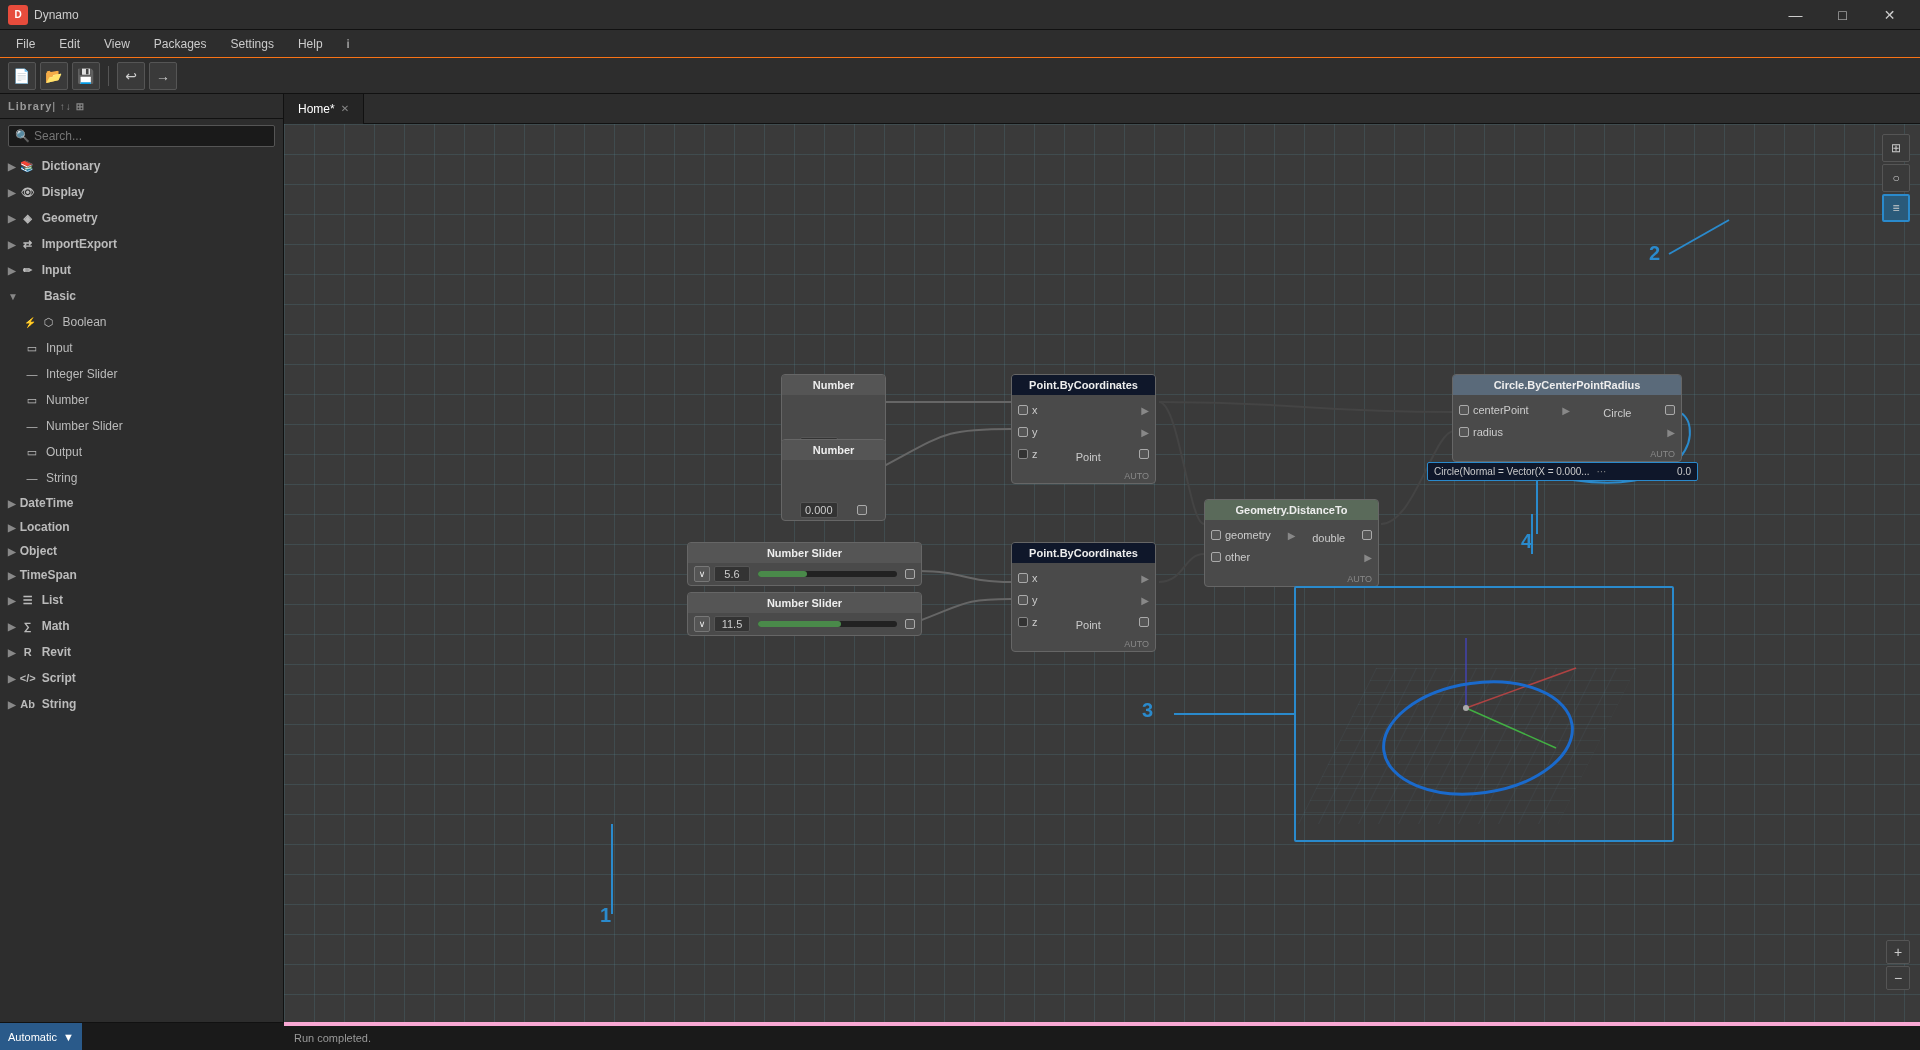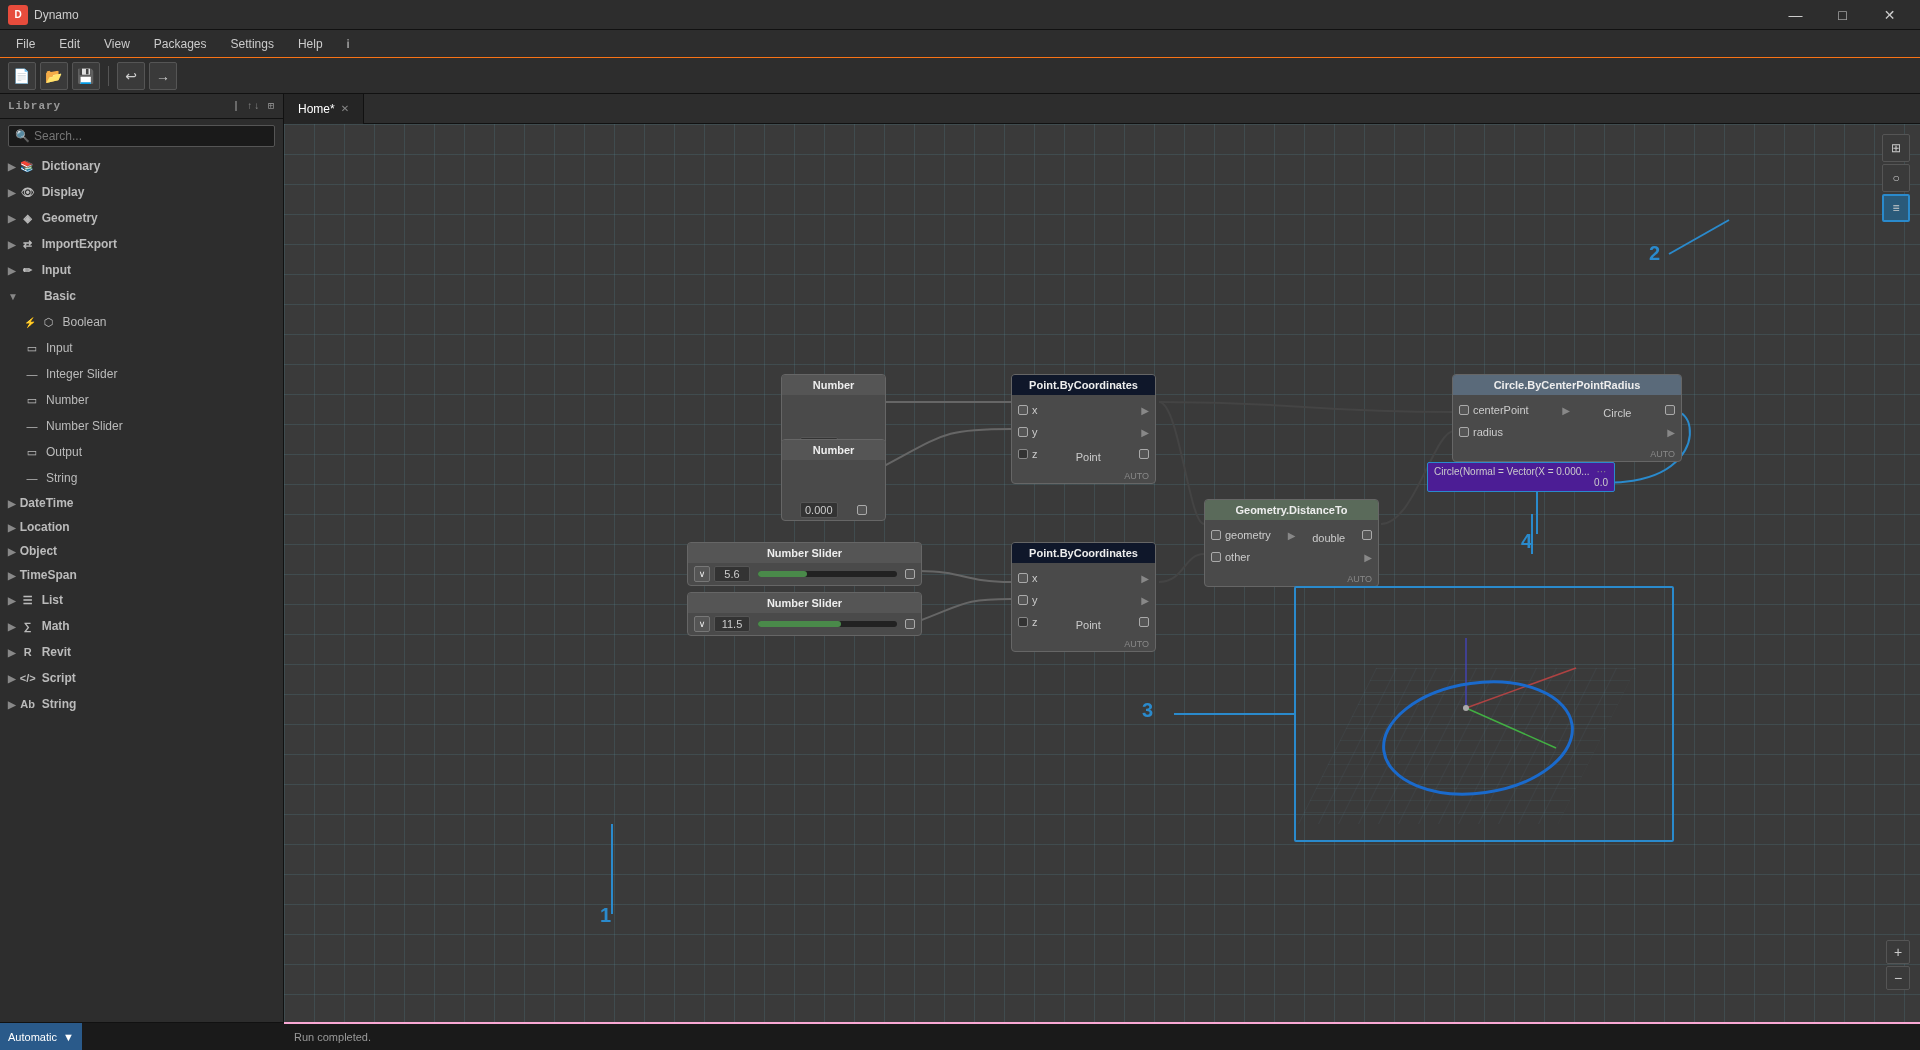--- a/index.html
+++ b/index.html
@@ -59,22 +59,20 @@
     }
     #sidebar-header {
       padding: 6px 8px;
       font-size: 11px;
       color: #999;
       font-weight: bold;
       letter-spacing: 1px;
       border-bottom: 1px solid #111;
       display: flex;
       align-items: center;
-      justify-content: space-between;
-      font-family: Liberation Mono, monospace;
     }
     #search-box {
       margin: 6px 8px;
       display: flex;
       align-items: center;
       background: #1a1a1a;
       border: 1px solid #555;
       border-radius: 2px;
       padding: 3px 6px;
     }
@@ -315,21 +313,21 @@
     }
 
     
     #statusbar {
       position: absolute;
       bottom: 0;
       left: 284px;
       right: 0;
       height: 28px;
       background: #1a1a1a;
-      border-top: 2px solid #f9a8d4;
+      border-top: 4px solid #f9a8d4;
       display: flex;
       align-items: center;
       padding: 0 10px;
       font-size: 11px;
       color: #999;
     }
 
     
     #run-area {
       position: absolute;
@@ -620,21 +618,21 @@
           </div>
           <div class="node-row">
             <span class="port connected"></span>
             <span class="in-label">radius</span>
             <span style="margin-left:auto; font-size:10px; color:#888;">▶</span>
           </div>
         </div>
         <div class="node-footer">AUTO</div>
       </div>
 
-      <div class="node-result" style="position:absolute; left:1143px; top:338px; width:188px; font-size:10px; background:#4c1d95; border:1px solid #2a8acc; color:#ccc; padding:3px 6px; border-radius:2px;">
+      <div class="node-result" style="position:absolute; left:1143px; top:338px; width:271px; font-size:10px; background:#0f172a; border:1px solid #2a8acc; color:#ccc; padding:3px 6px; border-radius:2px;">
         Circle(Normal = Vector(X = 0.000...
         <span style="color:#888; margin-left:4px;">···</span>
         <span style="float:right;">0.0</span>
       </div>
 
       <div class="node slider-node" style="left:403px; top:418px; width:235px;">
         <div class="node-header">Number Slider</div>
         <div class="node-row">
           <div class="slider-arrow">∨</div>
           <span class="node-value" style="min-width:36px; text-align:center;">5.6</span>

